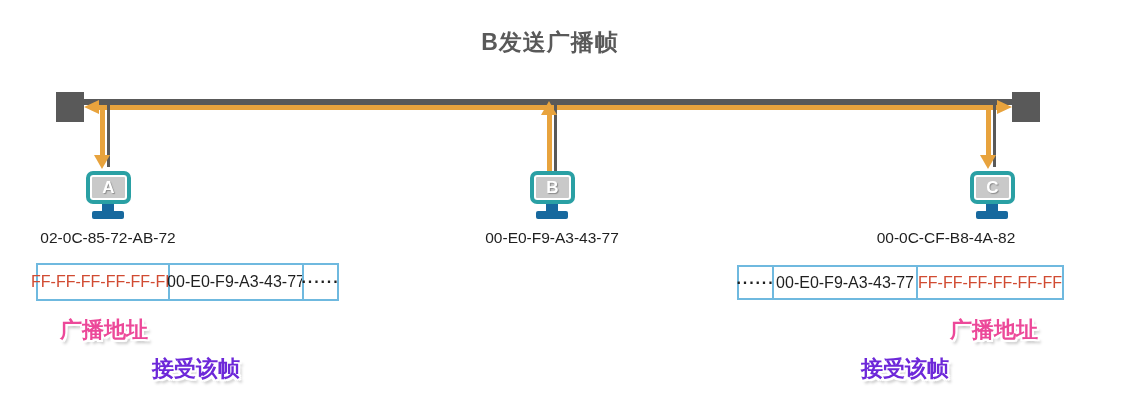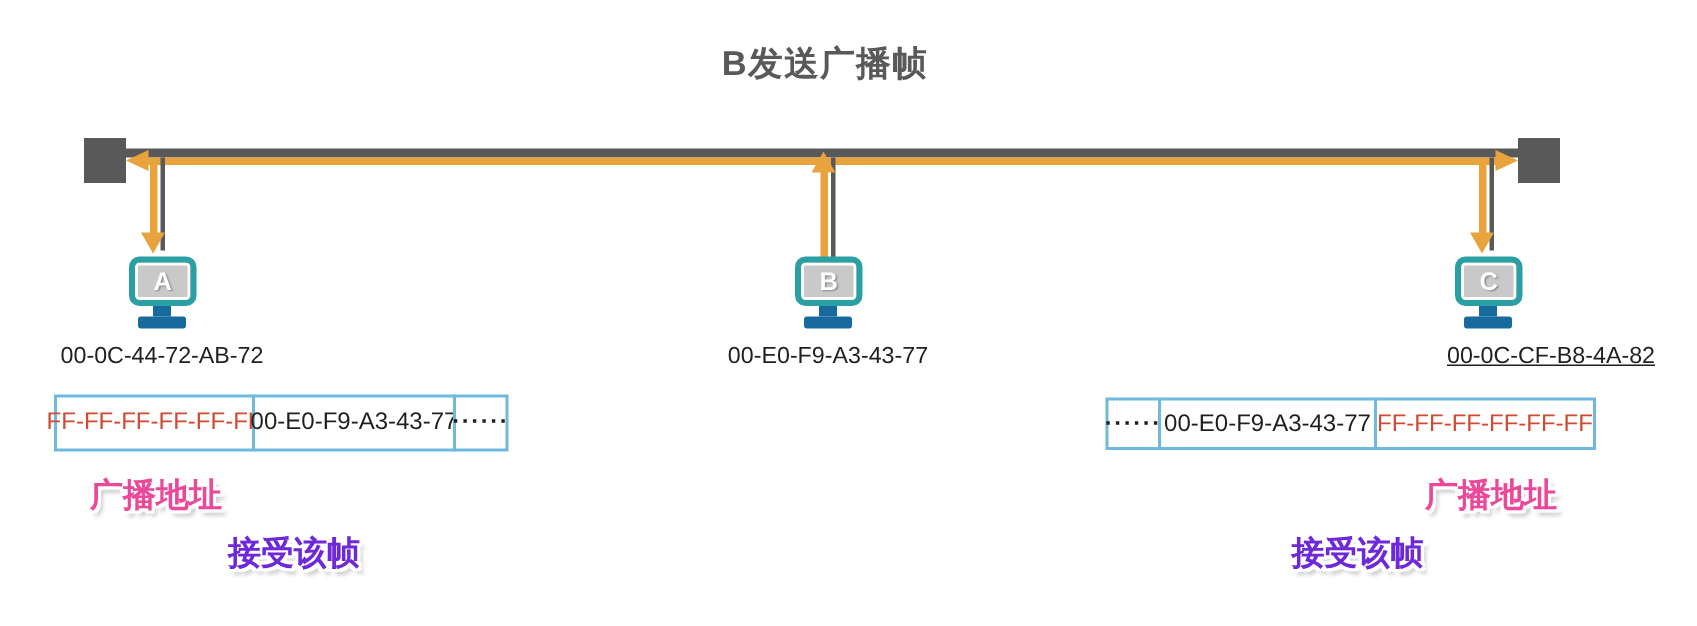--- a/index.html
+++ b/index.html
@@ -76,41 +76,41 @@
   <div class="abs tri tri-right" style="left:997px;top:100px;"></div>
 
   <div class="abs vline-gray" style="left:107px;top:105px;height:62px;"></div>
   <div class="abs vline-yellow" style="left:100px;top:108px;height:48px;"></div>
   <div class="abs tri tri-down" style="left:94px;top:155px;"></div>
   <div class="abs monitor" style="left:86px;top:171px;">
     <span class="letter">A</span>
   </div>
   <div class="abs stand-neck" style="left:102px;top:204px;"></div>
   <div class="abs stand-base" style="left:92px;top:211px;"></div>
-  <div class="abs mac" style="left:108px;top:229px;">00-0C-44-72-AB-72</div>
+  <div class="abs mac" style="left:108px;top:229px;">02-0C-85-72-AB-72</div>
 
   <div class="abs vline-gray" style="left:554px;top:105px;height:67px;"></div>
   <div class="abs vline-yellow" style="left:547px;top:114px;height:58px;"></div>
   <div class="abs tri tri-up" style="left:541px;top:101px;"></div>
   <div class="abs monitor" style="left:530px;top:171px;">
     <span class="letter">B</span>
   </div>
   <div class="abs stand-neck" style="left:546px;top:204px;"></div>
   <div class="abs stand-base" style="left:536px;top:211px;"></div>
   <div class="abs mac" style="left:552px;top:229px;">00-E0-F9-A3-43-77</div>
 
   <div class="abs vline-gray" style="left:993px;top:105px;height:62px;"></div>
   <div class="abs vline-yellow" style="left:986px;top:108px;height:48px;"></div>
   <div class="abs tri tri-down" style="left:980px;top:155px;"></div>
   <div class="abs monitor" style="left:970px;top:171px;">
     <span class="letter">C</span>
   </div>
   <div class="abs stand-neck" style="left:986px;top:204px;"></div>
   <div class="abs stand-base" style="left:976px;top:211px;"></div>
-  <div class="abs mac" style="left:1034px;top:229px;text-decoration:underline;">00-0C-CF-B8-4A-82</div>
+  <div class="abs mac" style="left:946px;top:229px;">00-0C-CF-B8-4A-82</div>
 
   <div class="abs frame-row" style="left:36px;top:263px;">
     <div class="cell red" style="width:134px;height:38px;">FF-FF-FF-FF-FF-FF</div>
     <div class="cell" style="width:136px;height:38px;">00-E0-F9-A3-43-77</div>
     <div class="cell dots" style="width:37px;height:38px;">······</div>
   </div>
   <div class="abs sticker red" style="left:104px;top:315px;">广播地址</div>
   <div class="abs sticker teal" style="left:196px;top:354px;">接受该帧</div>
 
   <div class="abs frame-row" style="left:737px;top:265px;">

